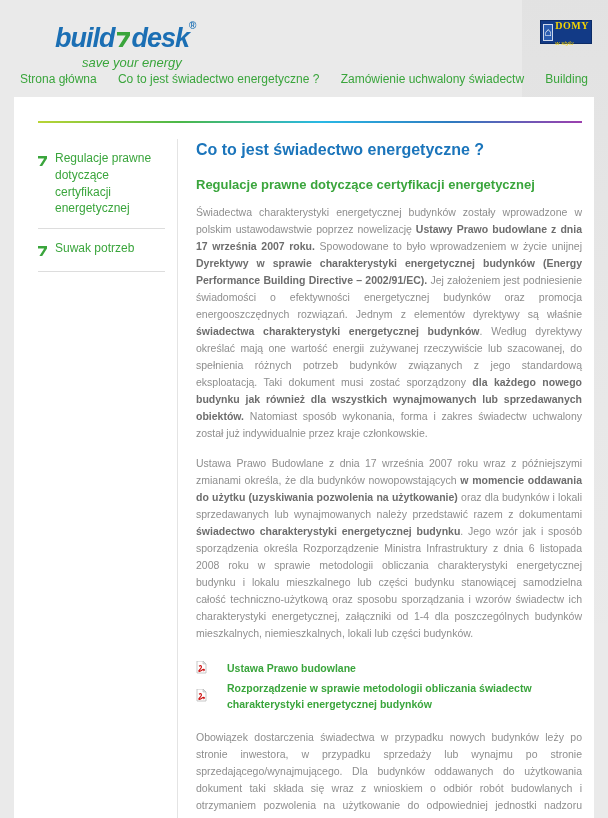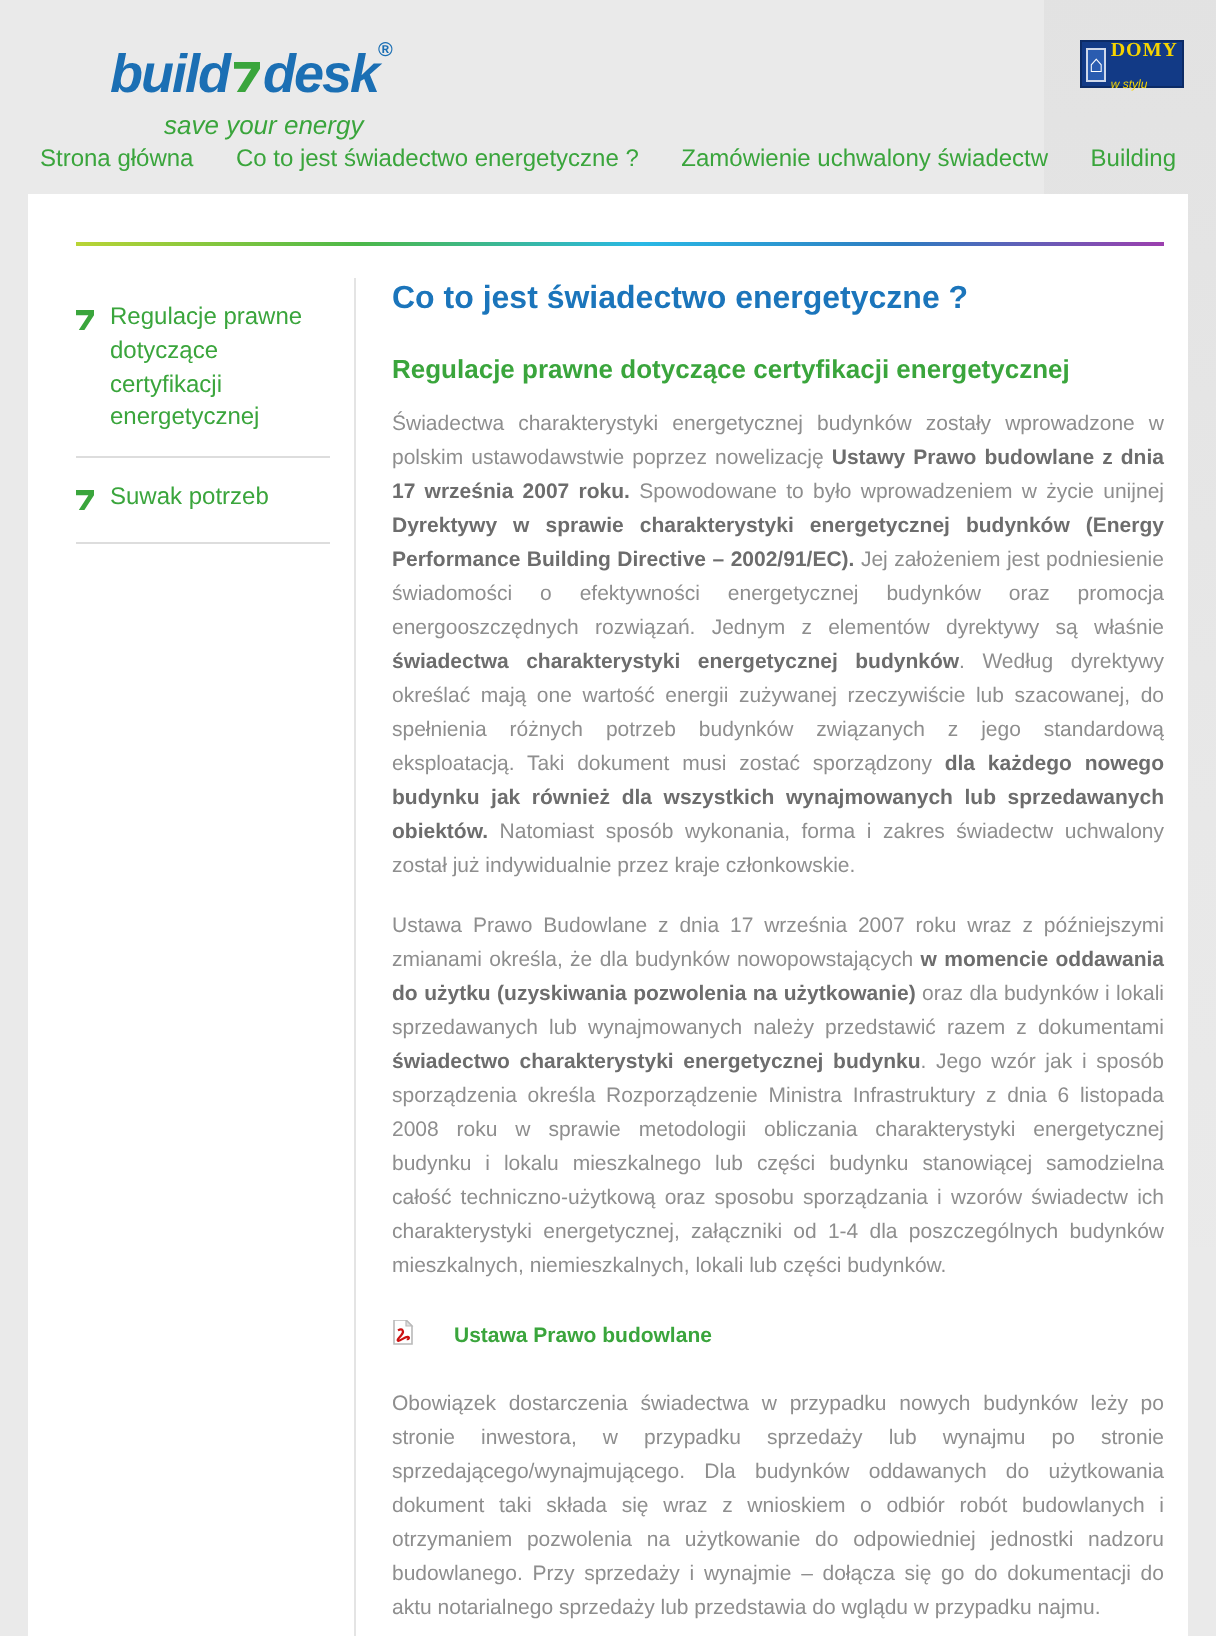--- a/index.html
+++ b/index.html
@@ -117,20 +117,28 @@
 
         <div class="pdf-links">
           <a href="#" class="pdf-link">
             <span><svg width="11" height="13" viewBox="0 0 11 13">
                   <path d="M1,0 h6 l3,3 v9 h-9 z" fill="#fff" stroke="#b9b9b9" stroke-width="0.8"></path>
                   <path d="M7,0 l3,3 h-3 z" fill="#e0e0e0" stroke="#b9b9b9" stroke-width="0.6"></path>
                   <path d="M3,5.2 c2.2,-1.4 3.4,0.4 1.6,2.4 c-1.2,1.4 -2.4,2.6 -1.4,2.8 c1,0.2 3.4,-2.2 4.6,-2 c1.2,0.2 0.6,1.4 -0.4,1.2" fill="none" stroke="#cc1111" stroke-width="1.1"></path>
                 </svg></span>
             <span class="txt">Ustawa Prawo budowlane</span>
           </a>
+          <a href="#" class="pdf-link">
+            <span><svg width="11" height="13" viewBox="0 0 11 13">
+                  <path d="M1,0 h6 l3,3 v9 h-9 z" fill="#fff" stroke="#b9b9b9" stroke-width="0.8"></path>
+                  <path d="M7,0 l3,3 h-3 z" fill="#e0e0e0" stroke="#b9b9b9" stroke-width="0.6"></path>
+                  <path d="M3,5.2 c2.2,-1.4 3.4,0.4 1.6,2.4 c-1.2,1.4 -2.4,2.6 -1.4,2.8 c1,0.2 3.4,-2.2 4.6,-2 c1.2,0.2 0.6,1.4 -0.4,1.2" fill="none" stroke="#cc1111" stroke-width="1.1"></path>
+                </svg></span>
+            <span class="txt">Rozporządzenie w sprawie metodologii obliczania świadectw charakterystyki energetycznej budynków</span>
+          </a>
         </div>
 
         <p><span>Obowiązek dostarczenia świadectwa w przypadku nowych budynków leży po stronie inwestora, w przypadku sprzedaży lub wynajmu po stronie sprzedającego/wynajmującego. Dla budynków oddawanych do użytkowania dokument taki składa się wraz z wnioskiem o odbiór robót budowlanych i otrzymaniem pozwolenia na użytkowanie do odpowiedniej jednostki nadzoru budowlanego. Przy sprzedaży i wynajmie – dołącza się go do dokumentacji do aktu notarialnego sprzedaży lub przedstawia do wglądu w przypadku najmu.</span></p>
 
       </div>
     </div>
 
   </div>
 
 </div>

